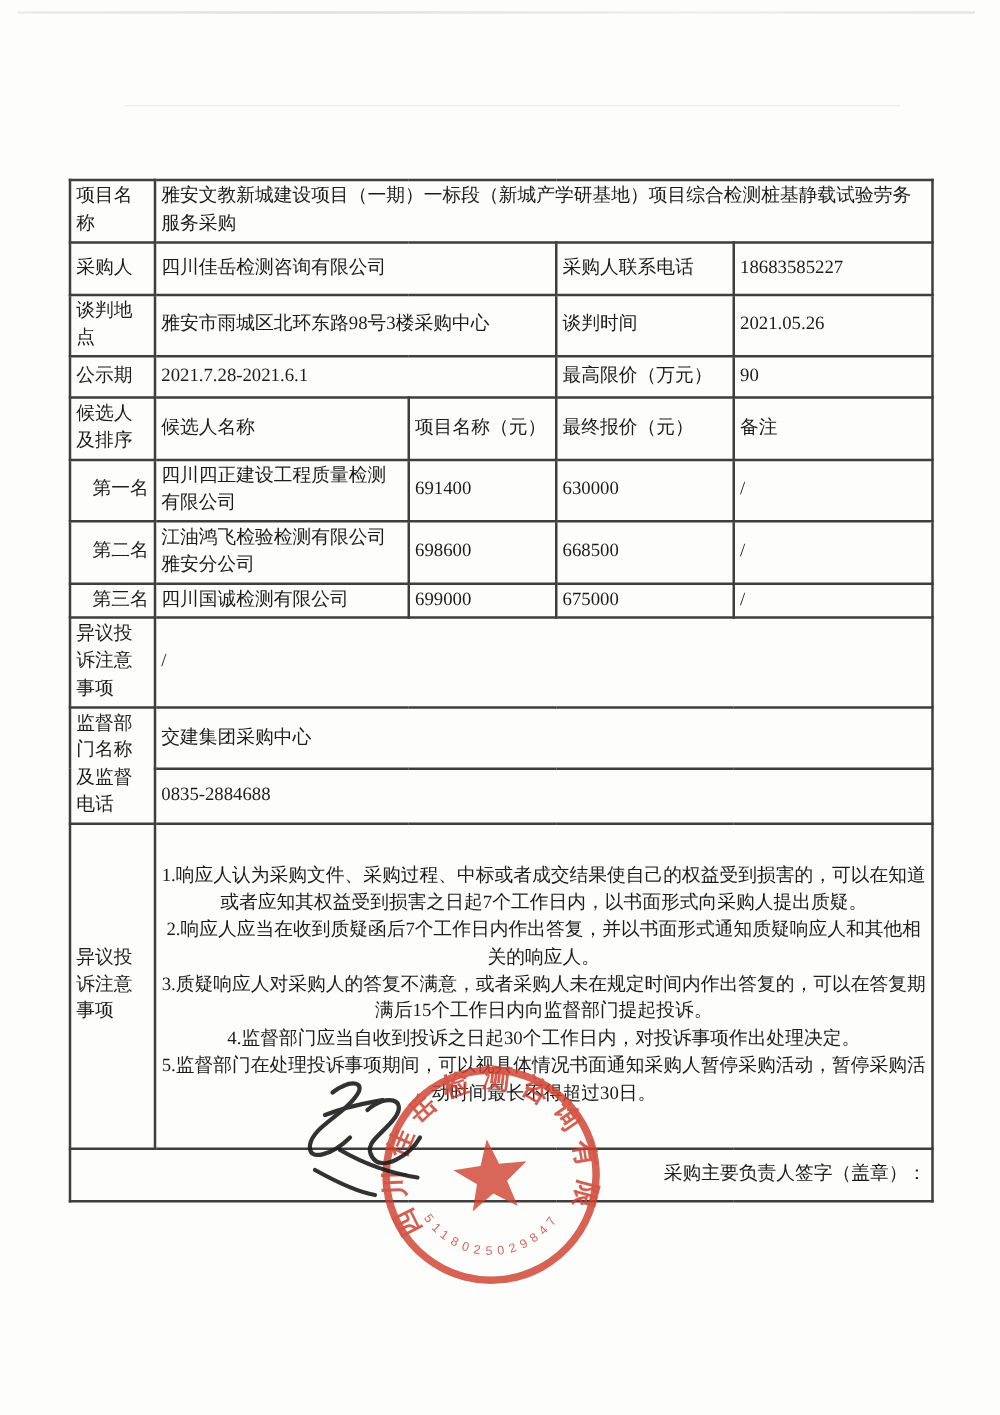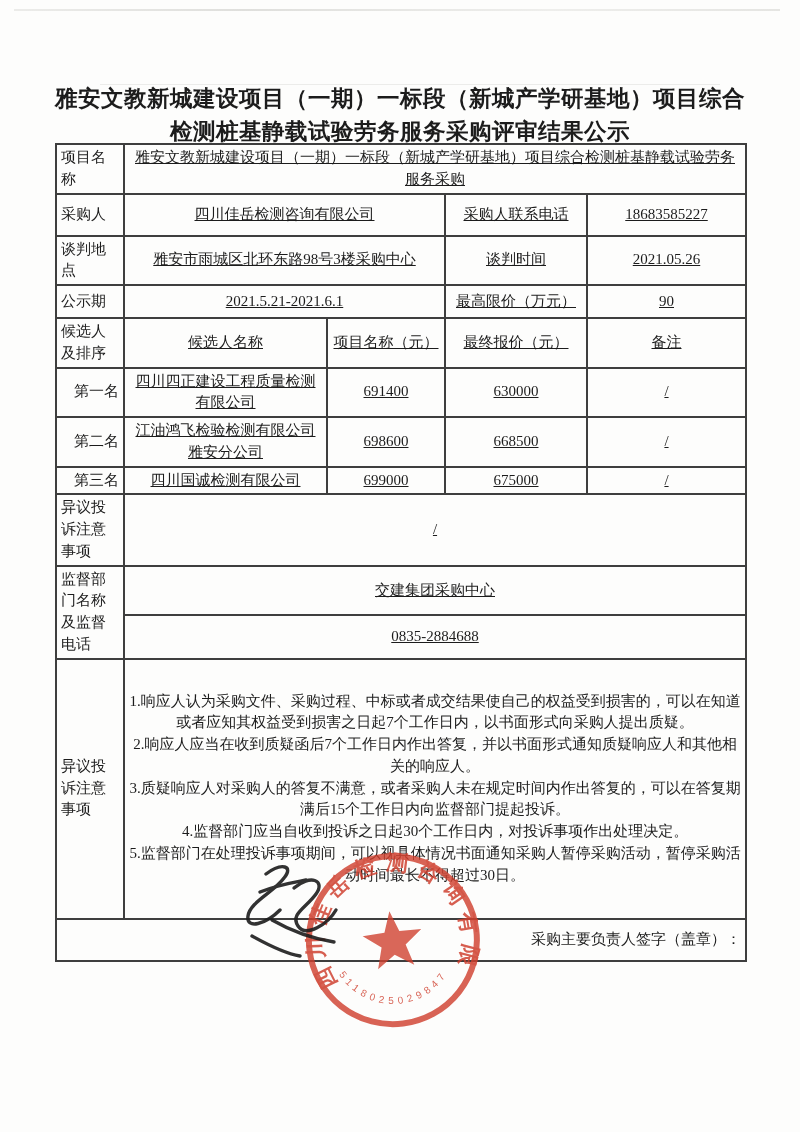--- a/index.html
+++ b/index.html
@@ -24,44 +24,40 @@
     border-collapse:collapse;table-layout:fixed;padding-left:32px;}
   .doc-table td,.doc-table th{
     border:2px solid #3e3e3e;
     font-size:15px;font-weight:400;
     padding:2px 4px;
     vertical-align:middle;
     word-break:break-all;
     line-height:1.45;
   }
   .lbl{text-align:left;padding-left:3px;}
-  .val{text-align:center;text-decoration:underline;}
+  .val{text-align:left;}
   .rank{text-align:right;}
   .bold{font-weight:700;}
   .notice-cell{text-align:center;padding:8px 12px 8px 8px;line-height:1.62;}
   .notice-cell p{margin:0;}
   .sign-cell{text-align:right;padding-left:6px;font-size:15.5px;}
 
   
   .signature{position:absolute;left:236px;top:858px;z-index:4;pointer-events:none;}
   .seal{position:absolute;left:296px;top:848px;z-index:3;transform:rotate(-7deg);
     opacity:.88;pointer-events:none;}
 </style>
 </head>
 <body>
 
 <div class="page">
 
   <div class="scan-streak"></div>
   <div class="scan-streak2"></div>
 
-  <div class="doc-title">
-    <span>雅安文教新城建设项目（一期）一标段（新城产学研基地）项目综合</span>
-    <span>检测桩基静载试验劳务服务采购评审结果公示</span>
-  </div>
 
   <table class="doc-table">
     <colgroup>
       <col style="width:68px">
         <col style="width:203px">
         <col style="width:118px">
       <col style="width:142px">
         <col style="width:159px">
     </colgroup>
     <tbody>
@@ -76,21 +72,21 @@
         <td class="val">18683585227</td>
       </tr>
       <tr style="height:44px">
         <td class="lbl">谈判地点</td>
         <td class="val" colspan="2">雅安市雨城区北环东路98号3楼采购中心</td>
         <td class="val">谈判时间</td>
         <td class="val">2021.05.26</td>
       </tr>
       <tr style="height:33px">
         <td class="lbl">公示期</td>
-        <td class="val" colspan="2">2021.5.21-2021.6.1</td>
+        <td class="val" colspan="2">2021.7.28-2021.6.1</td>
         <td class="val">最高限价（万元）</td>
         <td class="val">90</td>
       </tr>
       <tr style="height:36px">
         <td class="lbl">候选人及排序</td>
         <td class="val">候选人名称</td>
         <td class="val">项目名称（元）</td>
         <td class="val">最终报价（元）</td>
         <td class="val">备注</td>
       </tr>

